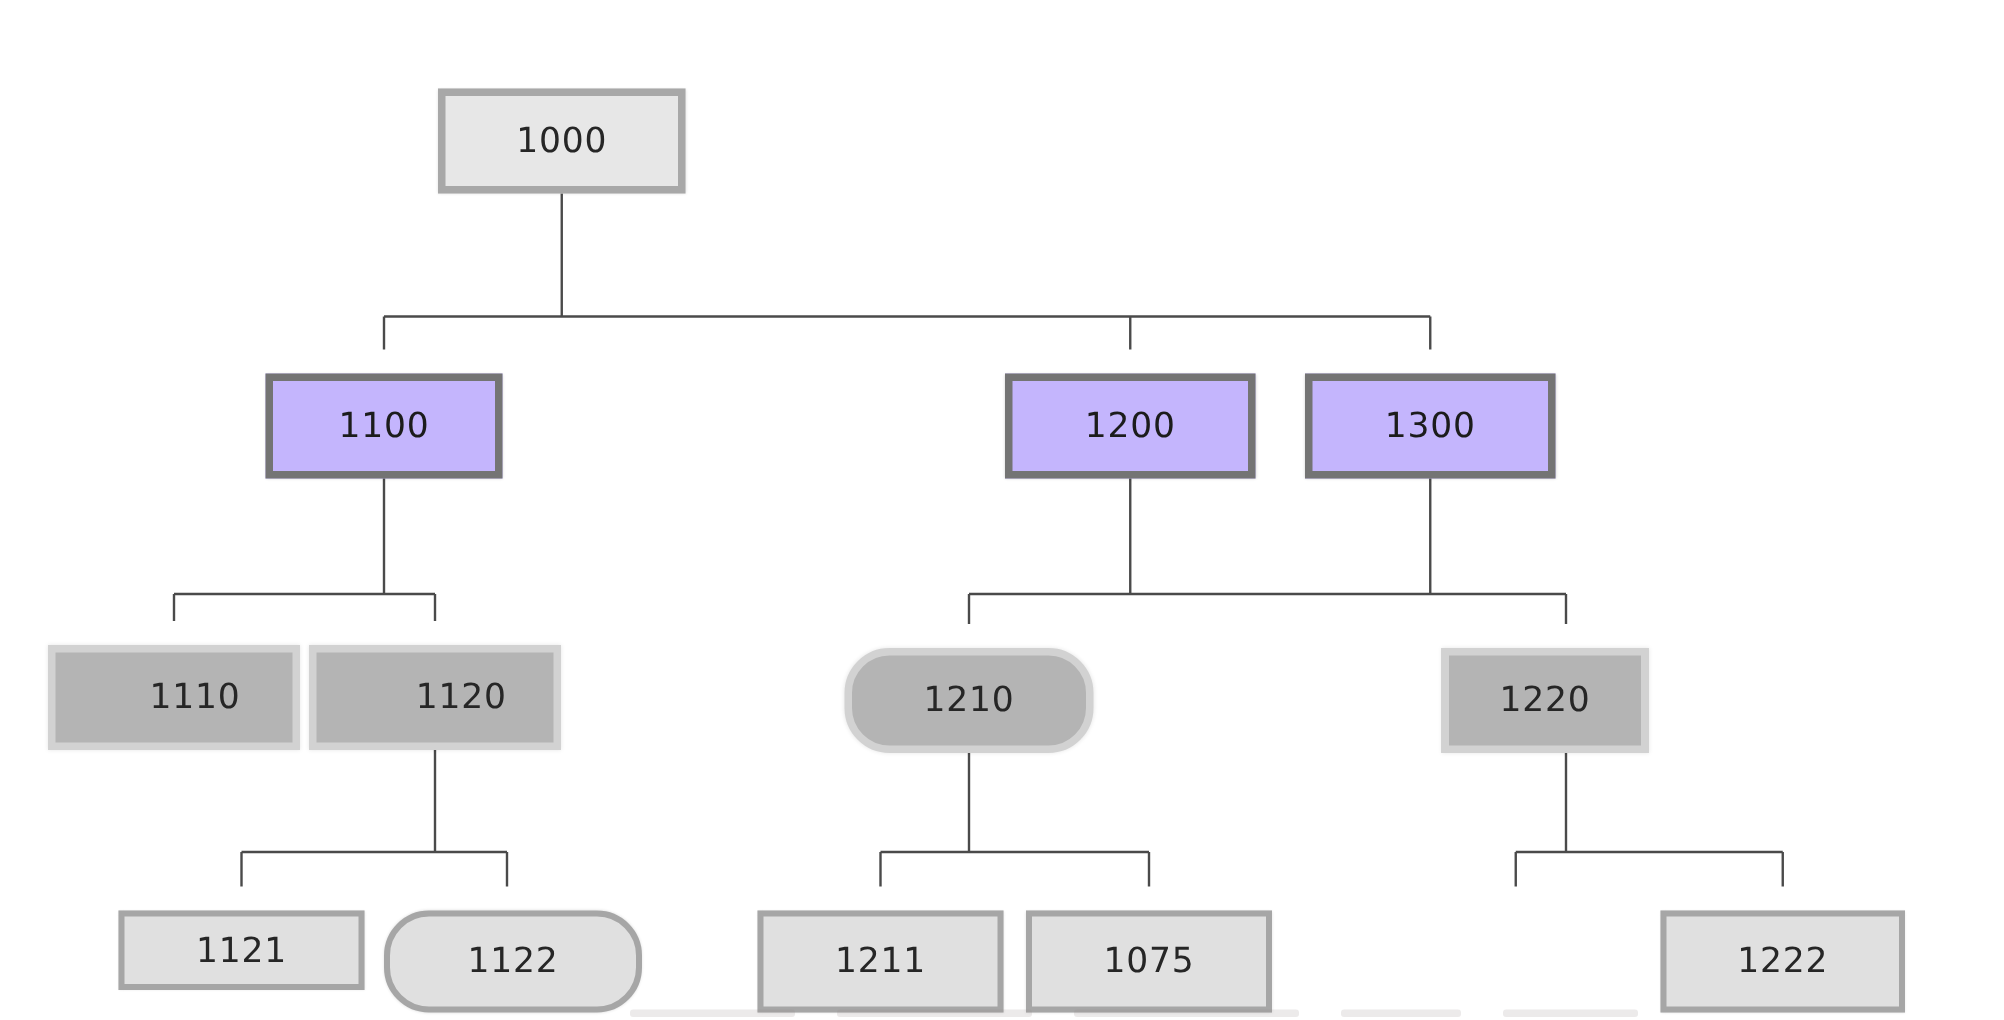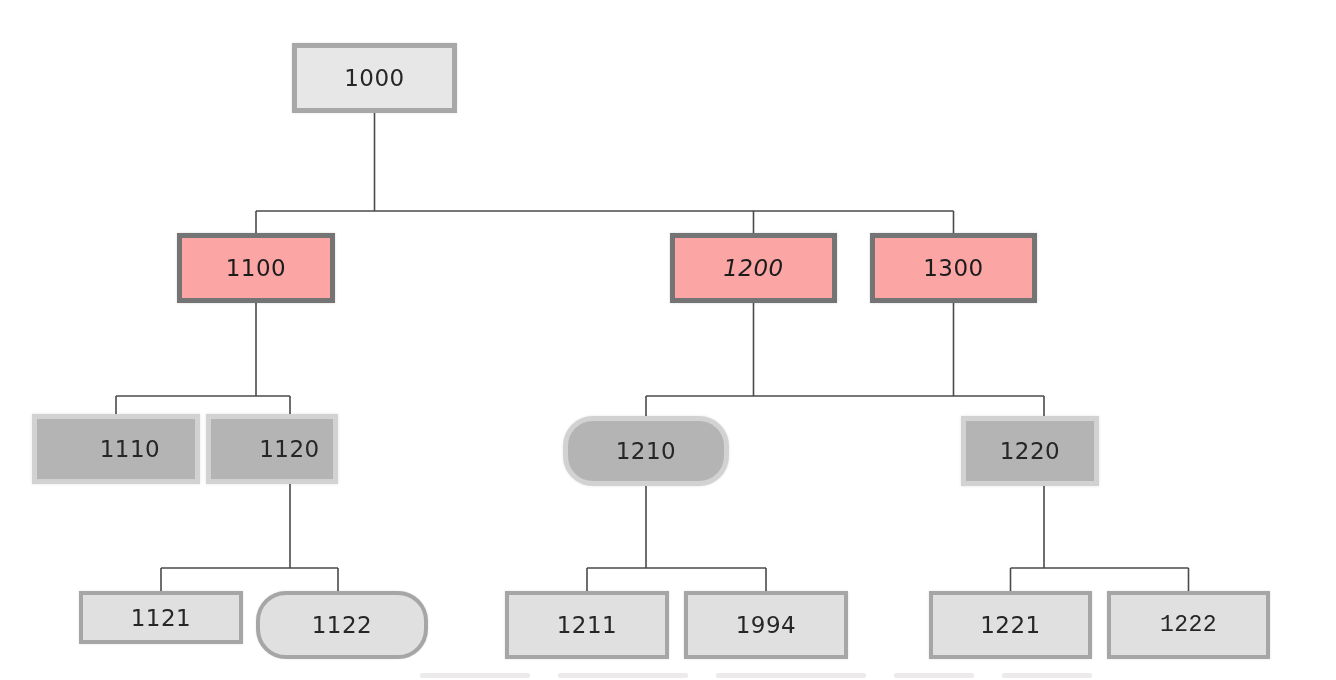--- a/index.html
+++ b/index.html
@@ -24,41 +24,42 @@
   .node {
     position: absolute;
     display: flex;
     align-items: center;
     justify-content: center;
     box-sizing: border-box;
     font-size: 23px;
     letter-spacing: 0.5px;
     color: #262626;
     text-align: center;
+    margin-top: 16px;
   }
   .lvl1 { background: #e7e7e7; border: 5px solid #a8a8a8; box-shadow: 0 0 2px rgba(0,0,0,0.12); }
-  .lvl2 { background: #fca5a5; border: 5px solid #747474; color: #1c1c1c; box-shadow: 0 0 2px rgba(0,0,0,0.18); }
+  .lvl2 { background: #c4b5fd; border: 5px solid #747474; color: #1c1c1c; box-shadow: 0 0 2px rgba(0,0,0,0.18); }
   .lvl3 { background: #b4b4b4; border: 5px solid #d2d2d2; box-shadow: 0 0 3px rgba(0,0,0,0.10); }
   .lvl4 { background: #e0e0e0; border: 4px solid #a6a6a6; box-shadow: 0 0 2px rgba(0,0,0,0.12); }
 
   
   .n1000 { left:292px;  top:43px;  width:165px; height:70px; }
   .n1100 { left:177px;  top:233px; width:158px; height:70px; }
-  .n1200 { left:670px;  top:233px; width:167px; height:70px;font-style:italic; }
+  .n1200 { left:670px;  top:233px; width:167px; height:70px; }
   .n1300 { left:870px;  top:233px; width:167px; height:70px; }
   .n1110 { left:32px;   top:414px; width:168px; height:70px;padding-left:28px; }
-  .n1120 { left:206px;  top:414px; width:132px; height:70px;padding-left:35px; }
+  .n1120 { left:206px;  top:414px; width:168px; height:70px;padding-left:35px; }
   .n1210 { left:563px;  top:416px; width:166px; height:70px;border-radius:30px; }
   .n1220 { left:961px;  top:416px; width:138px; height:70px; }
   .n1121 { left:79px;   top:591px; width:164px; height:53px; }
   .n1122 { left:256px;  top:591px; width:172px; height:68px;border-radius:30px; }
   .n1211 { left:505px;  top:591px; width:164px; height:68px; }
   .n1212 { left:684px;  top:591px; width:164px; height:68px; }
   .n1221 { left:929px;  top:591px; width:163px; height:68px; }
-  .n1222 { left:1107px; top:591px; width:163px; height:68px;font-family:Liberation Mono, monospace; }
+  .n1222 { left:1107px; top:591px; width:163px; height:68px; }
 
   
   .caption-remnant {
     position: absolute;
     left: 420px;
     top: 673px;
     width: 680px;
     height: 7px;
     display: flex;
     gap: 28px;
@@ -124,22 +125,21 @@
   <div class="node lvl2 n1300">1300</div>
 
   <div class="node lvl3 n1110">1110</div>
   <div class="node lvl3 n1120">1120</div>
   <div class="node lvl3 n1210">1210</div>
   <div class="node lvl3 n1220">1220</div>
 
   <div class="node lvl4 n1121">1121</div>
   <div class="node lvl4 n1122">1122</div>
   <div class="node lvl4 n1211">1211</div>
-  <div class="node lvl4 n1212">1994</div>
-  <div class="node lvl4 n1221">1221</div>
+  <div class="node lvl4 n1212">1075</div>
   <div class="node lvl4 n1222">1222</div>
 
   <div class="caption-remnant">
     <span></span>
       <span></span>
       <span></span>
       <span></span>
       <span></span>
   </div>
 

